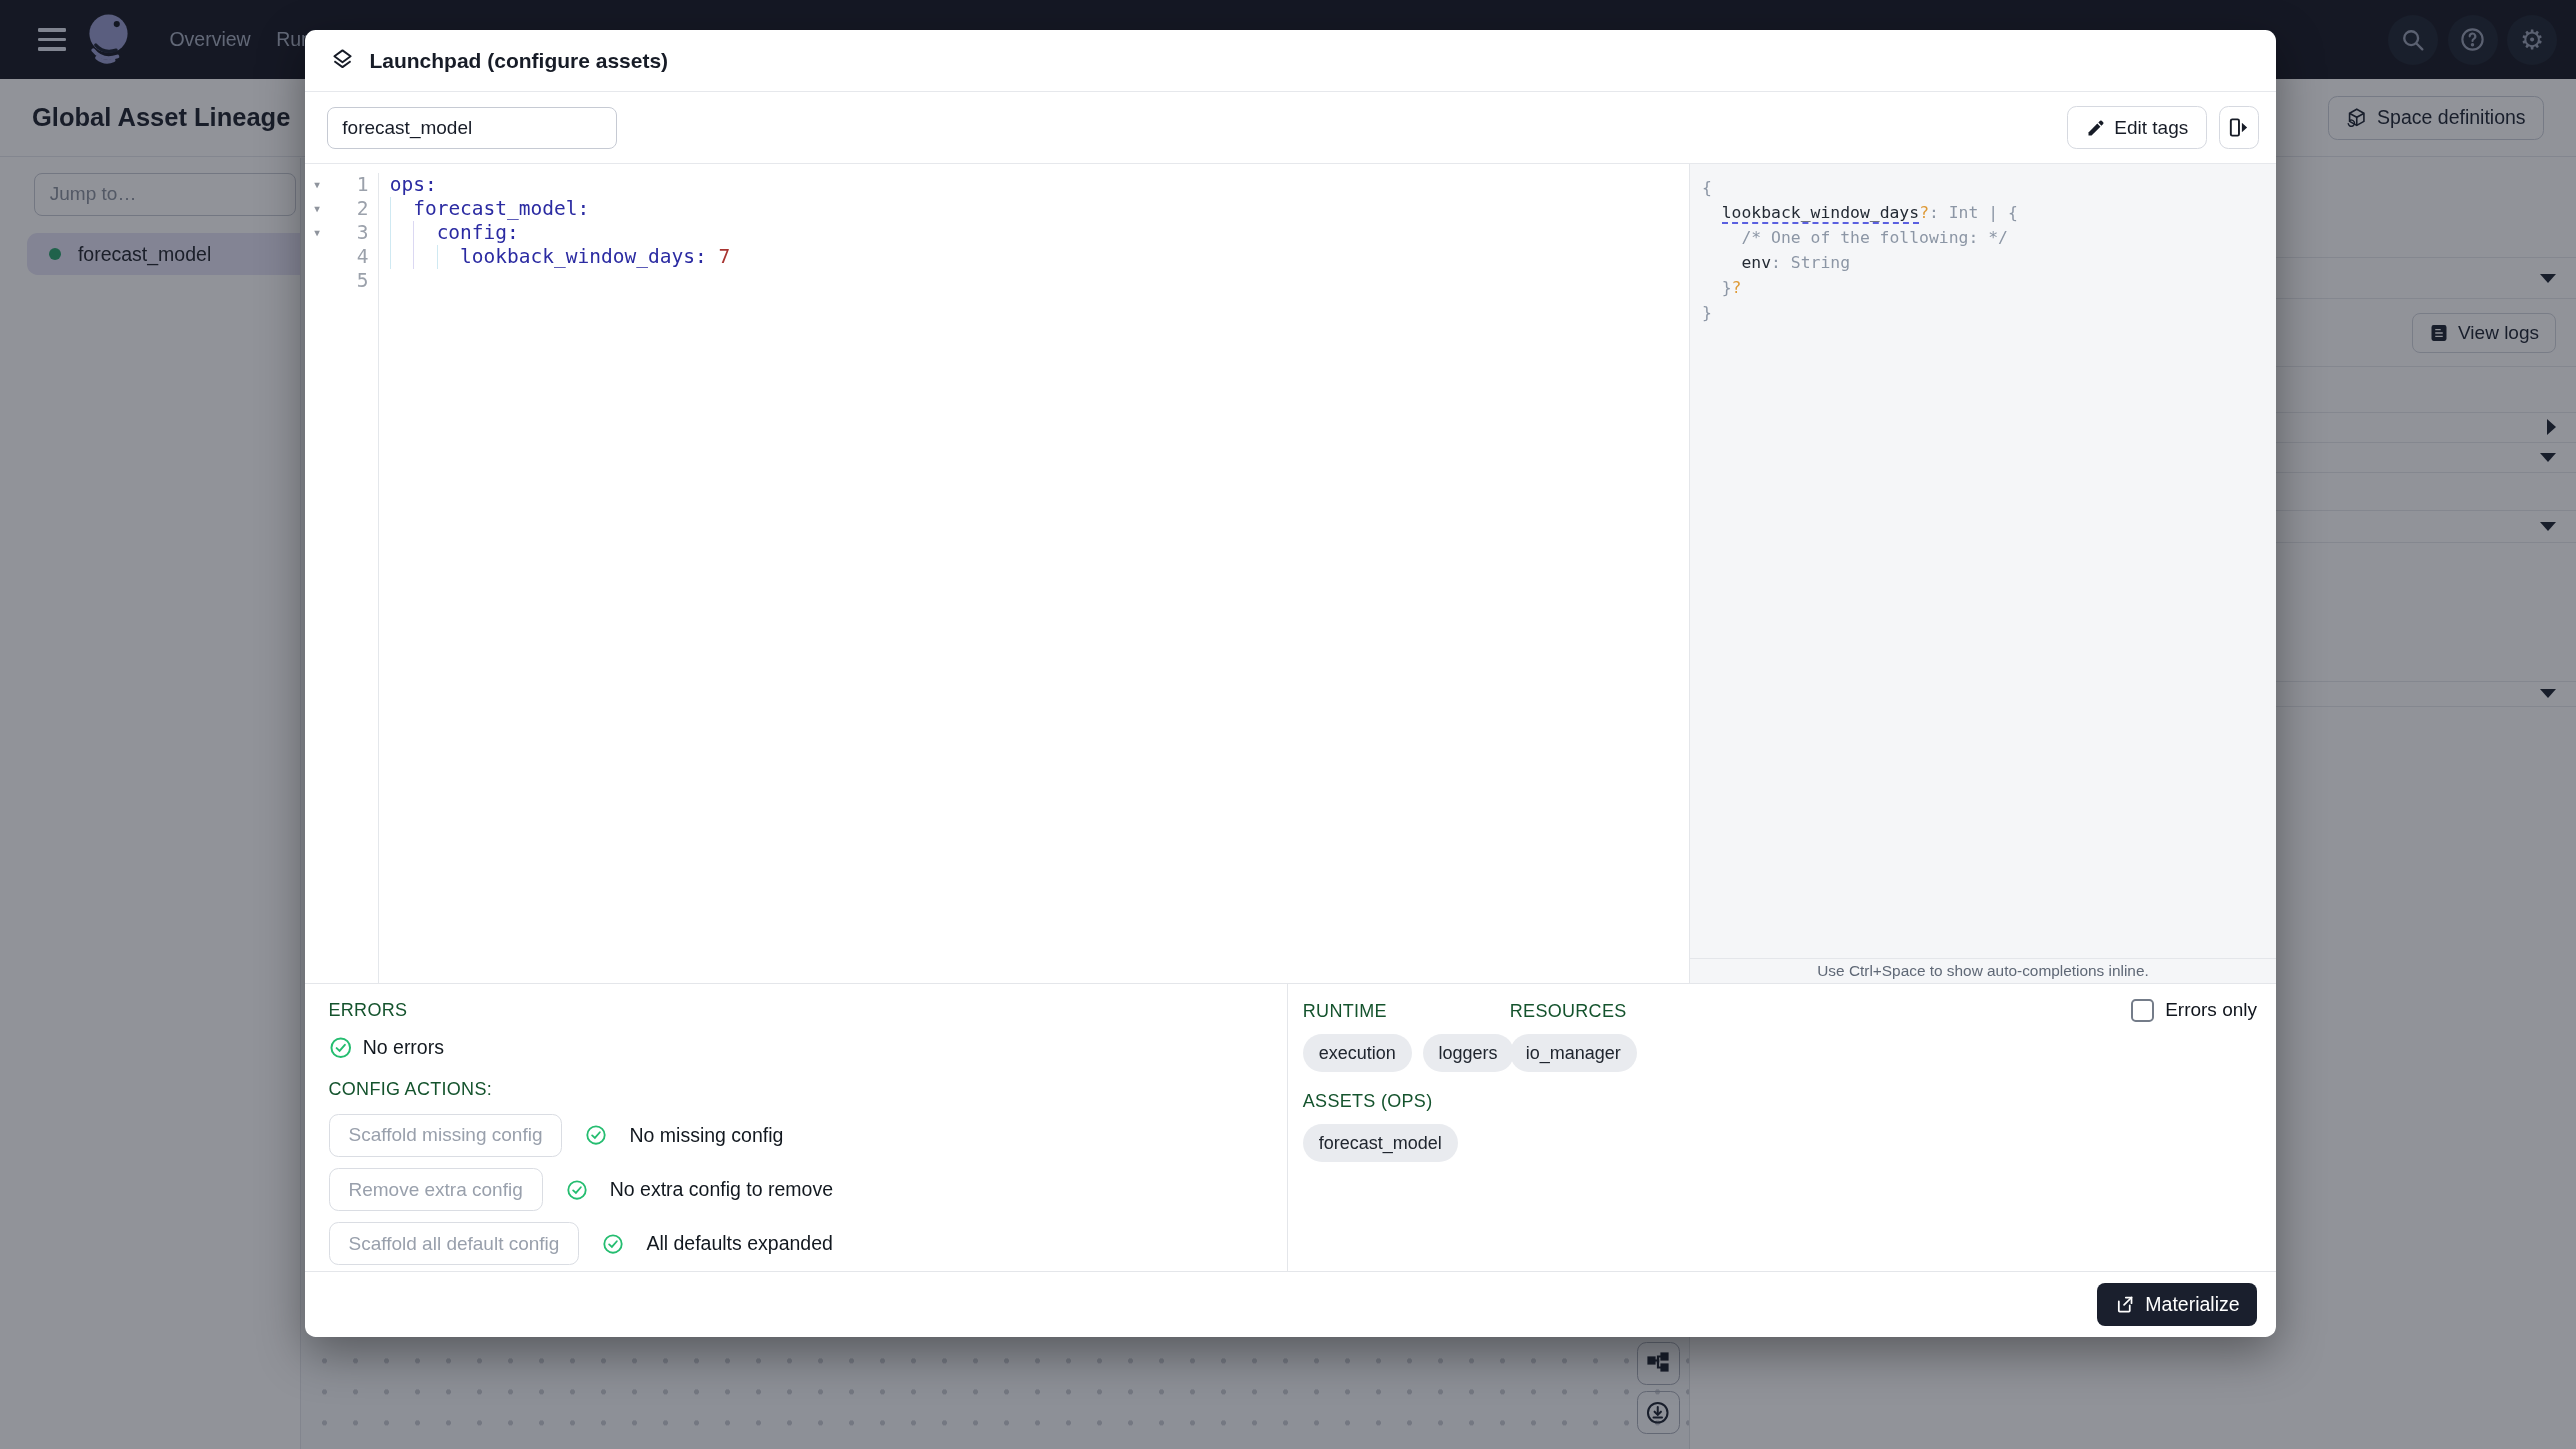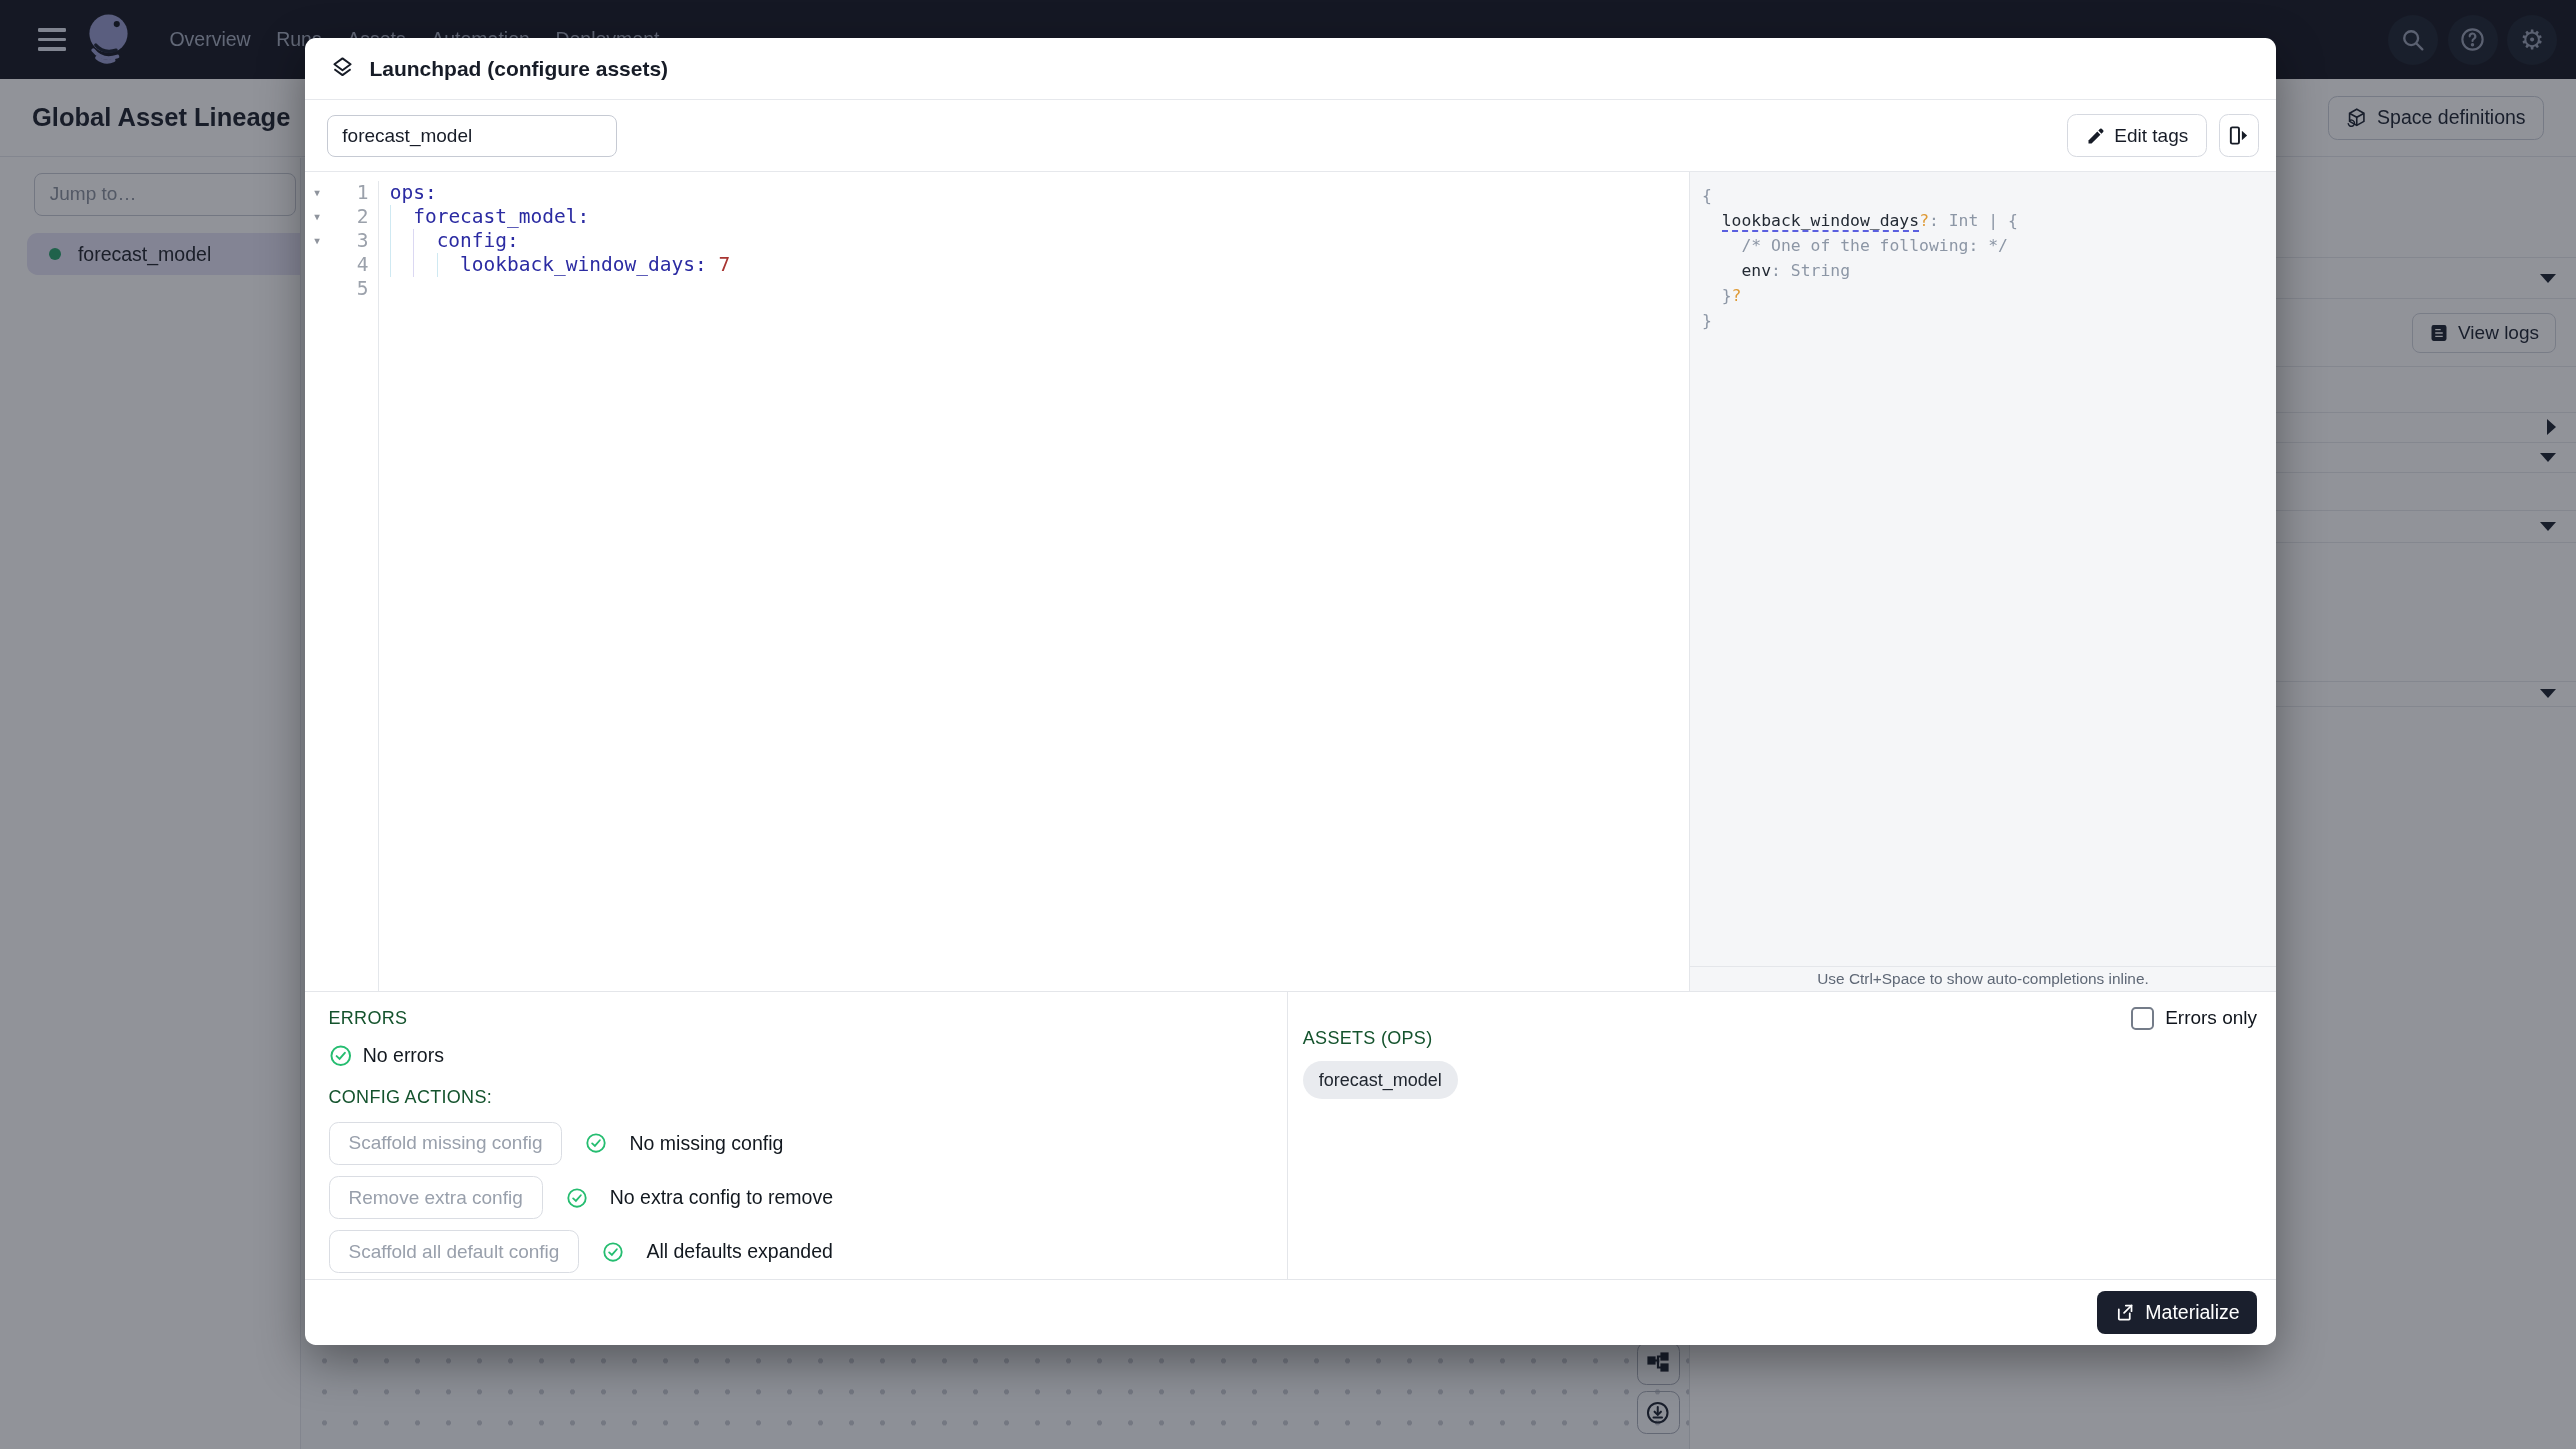--- a/index.html
+++ b/index.html
@@ -38,21 +38,21 @@
   .right-panel { flex:1; background:#fff; }
   .prow { border-bottom:1.3px solid #e6e8ed; display:flex; align-items:center; justify-content:flex-end; padding-right:20px; }
   .chev-down { width:0; height:0; border-left:8px solid transparent; border-right:8px solid transparent; border-top:9.4px solid #1b2230; }
   .chev-right { width:0; height:0; border-top:8px solid transparent; border-bottom:8px solid transparent; border-left:9.4px solid #1b2230; }
   .viewlogs-btn { height:40px; border:1.3px solid #d2d5dd; border-radius:8px; background:#fff; display:flex; align-items:center; gap:9.4px; padding:0 16px; font-size:19px; color:#1b2230; }
 
   
   .dim { position:absolute; inset:0; background:rgba(21,25,39,0.47); z-index:50; }
 
   
-  .modal { position:absolute; left:305px; top:38px; width:1971px; height:1307px; background:#fff; border-radius:10.7px;
+  .modal { position:absolute; left:305px; top:30px; width:1971px; height:1307px; background:#fff; border-radius:10.7px;
            box-shadow:0 16px 47px rgba(0,0,0,0.38); z-index:100; display:flex; flex-direction:column; overflow:hidden; }
   .m-header { height:62px; flex:none; display:flex; align-items:center; padding-left:24px; border-bottom:1.3px solid #e6e8ec; }
   .m-title { margin-left:13.4px; font-size:21px; font-weight:600; color:#171c27; }
   .m-toolbar { height:72px; flex:none; display:flex; align-items:center; padding:0 17.4px 0 21.5px; border-bottom:1.3px solid #e6e8ec; }
   .asset-input { width:290px; height:42px; border:1.3px solid #c6cad3; border-radius:8px; font-size:19px; padding:0 14.8px; color:#171c27; font-family:"Liberation Sans",sans-serif; }
   .toolbar-spacer { flex:1; }
   .edit-tags-btn { height:43px; border:1.3px solid #d6d9e0; border-radius:9.4px; background:#fff; display:flex; align-items:center; gap:8.7px; padding:0 17.4px; font-size:19px; color:#171c27; }
   .panel-toggle-btn { width:40px; height:43px; margin-left:12px; border:1.3px solid #d6d9e0; border-radius:9.4px; background:#fff; display:flex; align-items:center; justify-content:center; }
 
   .m-body { flex:1; min-height:0; display:flex; }
@@ -313,20 +313,35 @@
                 <circle cx="12" cy="12" r="9.5"></circle>
                 <path d="M7.8 12.4 L10.8 15.2 L16.2 9"></path>
               </svg>
               <span>All defaults expanded</span>
             </div>
           </div>
         </div>
     </div>
 
     <div class="b-right">
+      <div class="tag-groups">
+        <div class="group-runtime">
+          <div class="sec-label">RUNTIME</div>
+          <div class="pill-list" id="runtime-pills">
+              <span class="pill">execution</span>
+              <span class="pill">loggers</span>
+            </div>
+        </div>
+        <div>
+          <div class="sec-label">RESOURCES</div>
+          <div class="pill-list" id="resources-pills">
+              <span class="pill">io_manager</span>
+            </div>
+        </div>
+      </div>
       <div class="group-assets">
         <div class="sec-label">ASSETS (OPS)</div>
         <div class="pill-list" id="assets-pills">
             <span class="pill">forecast_model</span>
           </div>
       </div>
       <div class="errors-only">
         <span class="checkbox"></span>
         <span>Errors only</span>
       </div>

